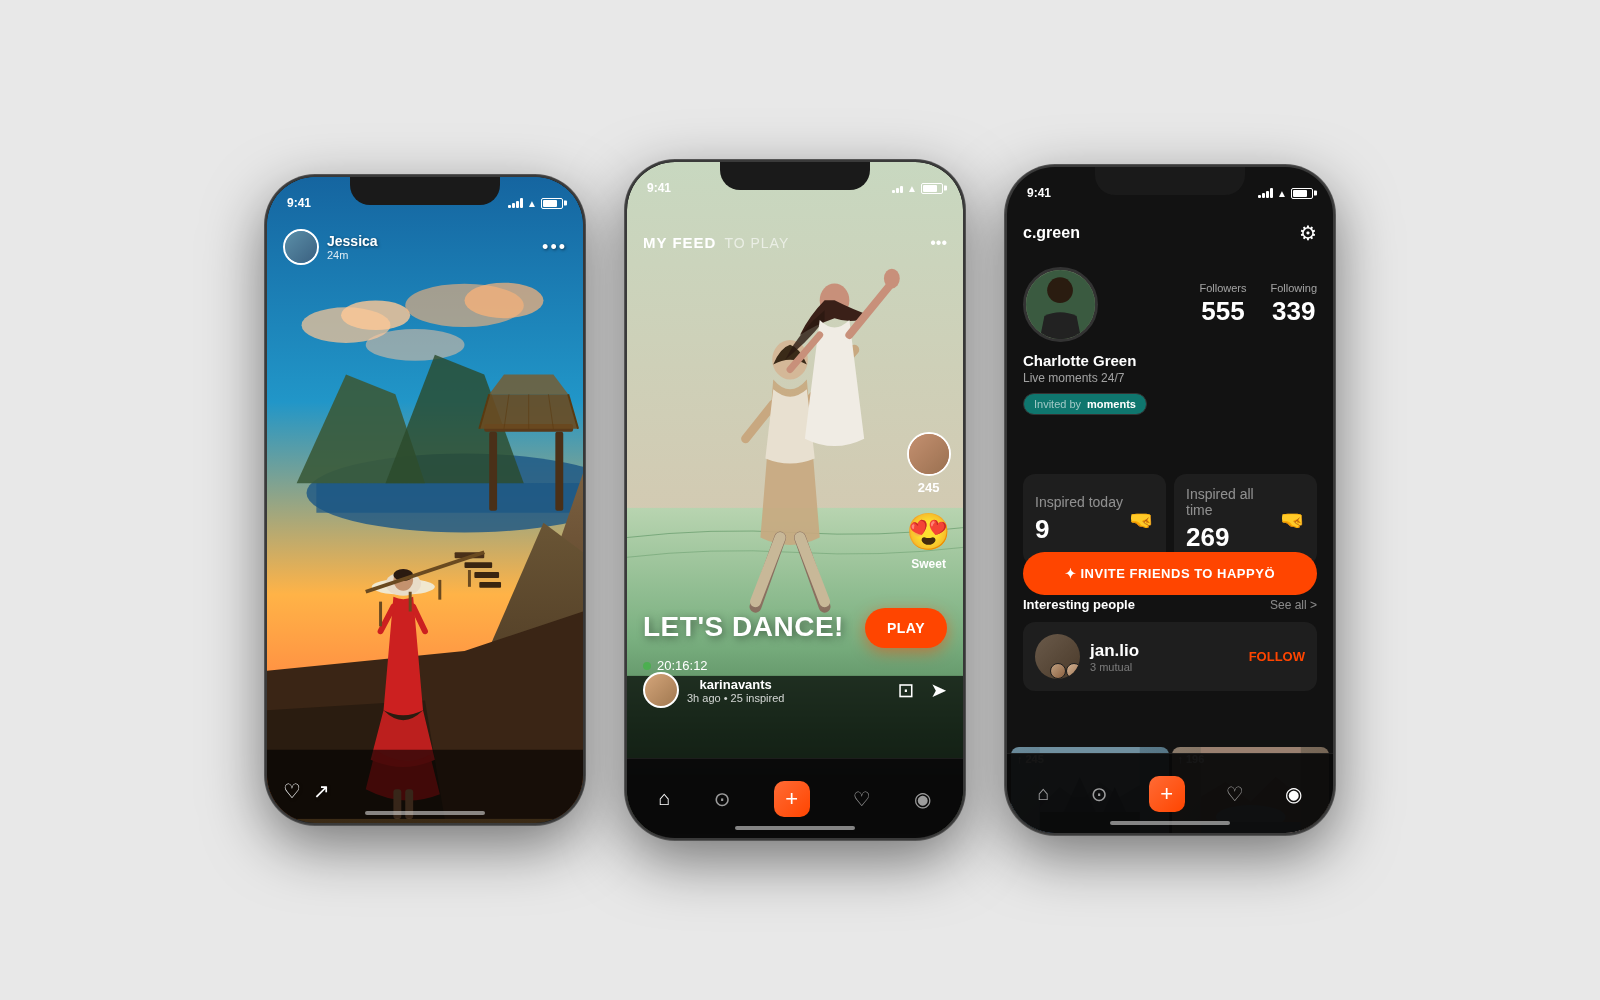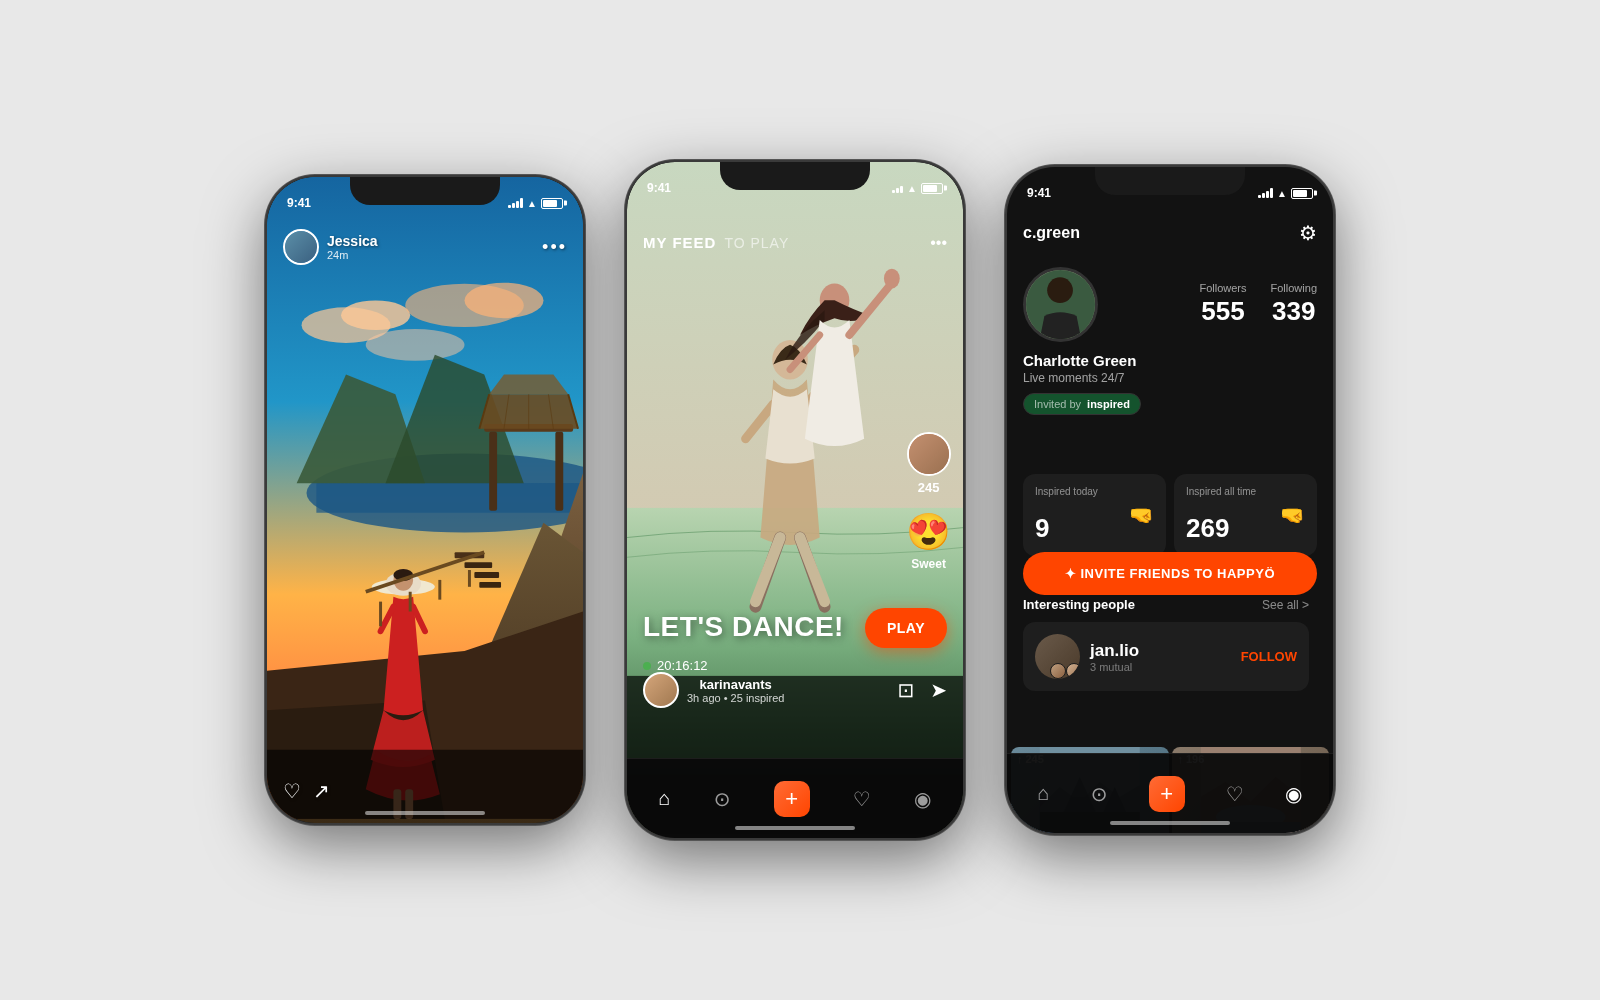--- a/index.html
+++ b/index.html
@@ -563,21 +563,21 @@
 
     .profile-bio {
       color: rgba(255,255,255,0.6);
       font-size: 12px;
       margin-top: 2px;
     }
 
     .invited-badge {
       display: inline-flex;
       align-items: center;
-      background: #14532d;
+      background: #0f766e;
       border: 1px solid #333;
       border-radius: 15px;
       padding: 4px 10px;
       margin-top: 8px;
       gap: 6px;
     }
 
     .invited-text {
       color: rgba(255,255,255,0.6);
       font-size: 11px;
@@ -606,22 +606,22 @@
       background: #1e1e1e;
       border-radius: 12px;
       padding: 12px;
       display: flex;
       align-items: center;
       justify-content: space-between;
     }
 
     .inspired-label {
       color: rgba(255,255,255,0.5);
-      font-size: 10px;
-      margin-bottom: 16px;
+      font-size: 14px;
+      margin-bottom: 4px;
     }
 
     .inspired-value {
       color: white;
       font-size: 26px;
       font-weight: 700;
     }
 
     .flame-icon {
       font-size: 20px;
@@ -640,21 +640,21 @@
       font-size: 13px;
       font-weight: 700;
       letter-spacing: 0.5px;
       z-index: 20;
     }
 
     .interesting-section {
       position: absolute;
       top: 430px;
       left: 0;
-      right: 8px;
+      right: 0;
       padding: 0 16px;
       z-index: 20;
     }
 
     .section-header {
       display: flex;
       justify-content: space-between;
       align-items: center;
       margin-bottom: 10px;
     }
@@ -1135,21 +1135,21 @@
             <div class="stat-item">
               <div class="stat-label">Following</div>
               <div class="stat-value">339</div>
             </div>
           </div>
         </div>
         <div class="profile-name">Charlotte Green</div>
         <div class="profile-bio">Live moments 24/7</div>
         <div class="invited-badge">
           <span class="invited-text">Invited by</span>
-          <span class="invited-name">inspired</span>
+          <span class="invited-name">moments</span>
         </div>
       </div>
 
       <div class="inspired-row">
         <div class="inspired-card">
           <div>
             <div class="inspired-label">Inspired today</div>
             <div class="inspired-value">9</div>
           </div>
           <div class="flame-icon">🤜</div>

